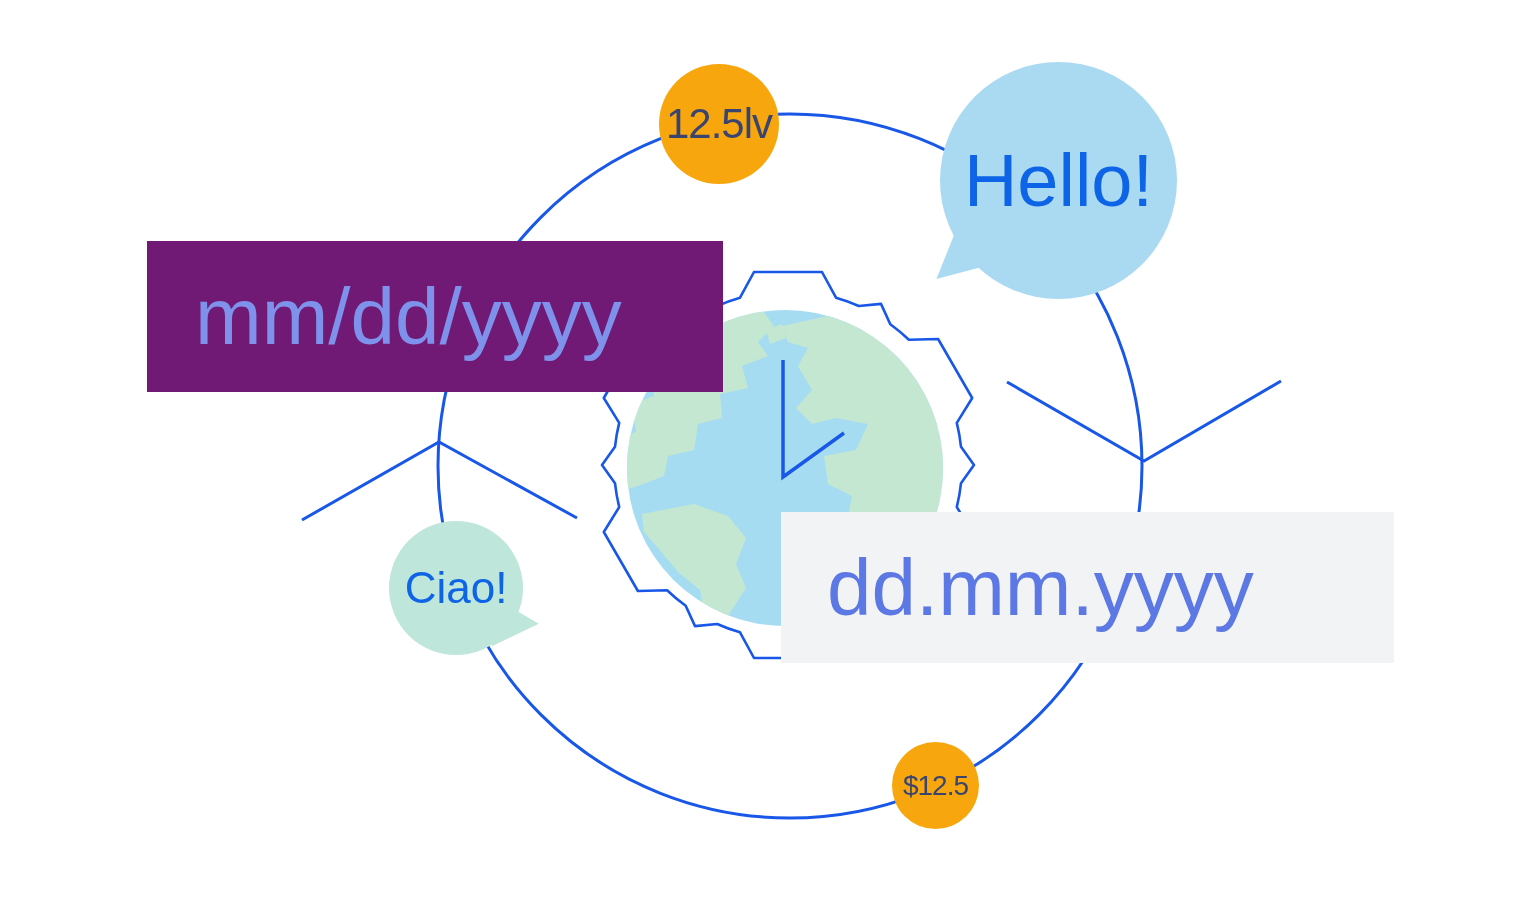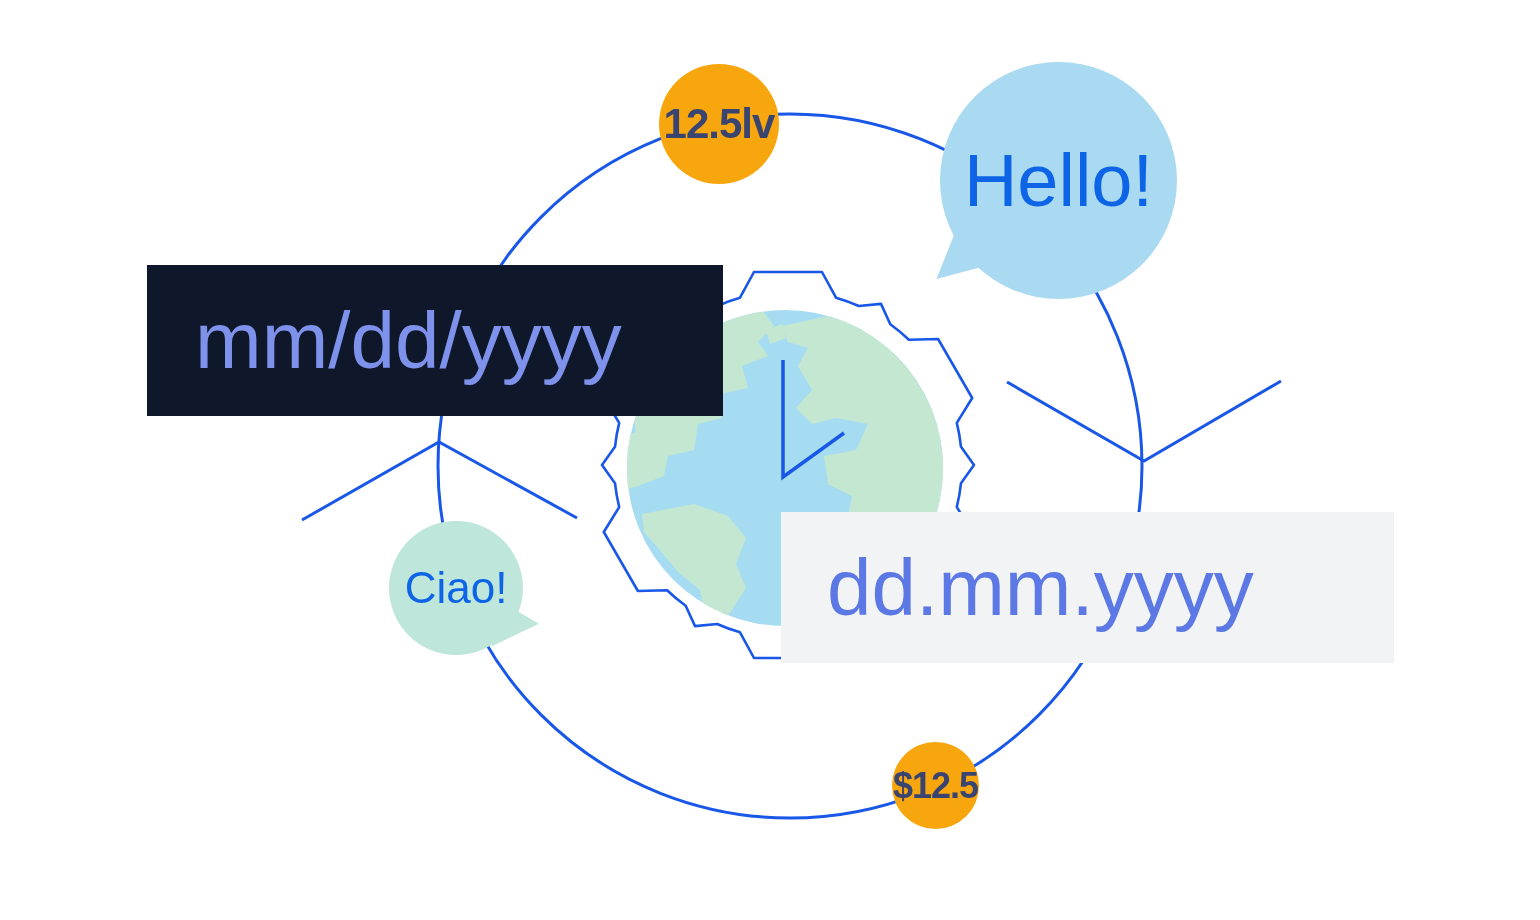--- a/index.html
+++ b/index.html
@@ -5,34 +5,34 @@
   html,body{margin:0;padding:0;background:#ffffff;}
   .stage{
     position:relative;width:1540px;height:920px;overflow:hidden;background:#ffffff;
     font-family:"Liberation Sans","DejaVu Sans",sans-serif;
   }
   .stage svg.bg{position:absolute;left:0;top:0;z-index:1;}
   .overlay{position:absolute;z-index:2;display:flex;align-items:center;justify-content:center;}
 
   
   .date-box{justify-content:flex-start;}
-  .date-box.us{left:147px;top:241px;width:576px;height:151px;background:#0f172a;margin-top:24px;}
+  .date-box.us{left:147px;top:241px;width:576px;height:151px;background:#701a75;}
   .date-box.us span{color:#7E92EC;font-size:80px;font-weight:300;padding-left:48px;letter-spacing:0px;}
   .date-box.eu{left:781px;top:512px;width:613px;height:151px;background:#F2F3F5;}
   .date-box.eu span{color:#5C78E4;font-size:80px;font-weight:300;padding-left:46px;}
 
   
   .coin{border-radius:50%;background:#F7A70D;}
-  .coin span{color:#3A4470;font-weight:700;letter-spacing:-1px;}
+  .coin span{color:#3A4470;font-weight:400;letter-spacing:-1px;}
   .coin.lev{left:659px;top:64px;width:120px;height:120px;}
   .coin.lev span{font-size:42px;}
   .coin.euro{left:572px;top:686px;width:172px;height:172px;}
   .coin.euro span{font-size:58px;letter-spacing:-2px;}
   .coin.dollar{left:892px;top:742px;width:87px;height:87px;}
-  .coin.dollar span{font-size:36px;}
+  .coin.dollar span{font-size:28px;}
 
   
   .bubble{border-radius:50%;}
   .bubble span{color:#0E64E6;font-weight:300;}
   .bubble.hello{left:940px;top:62px;width:237px;height:237px;background:#AADAF2;}
   .bubble.hello span{font-size:74px;}
   .bubble.ciao{left:389px;top:521px;width:134px;height:134px;background:#BFE6DA;}
   .bubble.ciao span{font-size:44px;}
   .tail{position:absolute;z-index:2;}
   .tail.hello-tail{left:930px;top:205px;width:80px;height:78px;background:#AADAF2;

